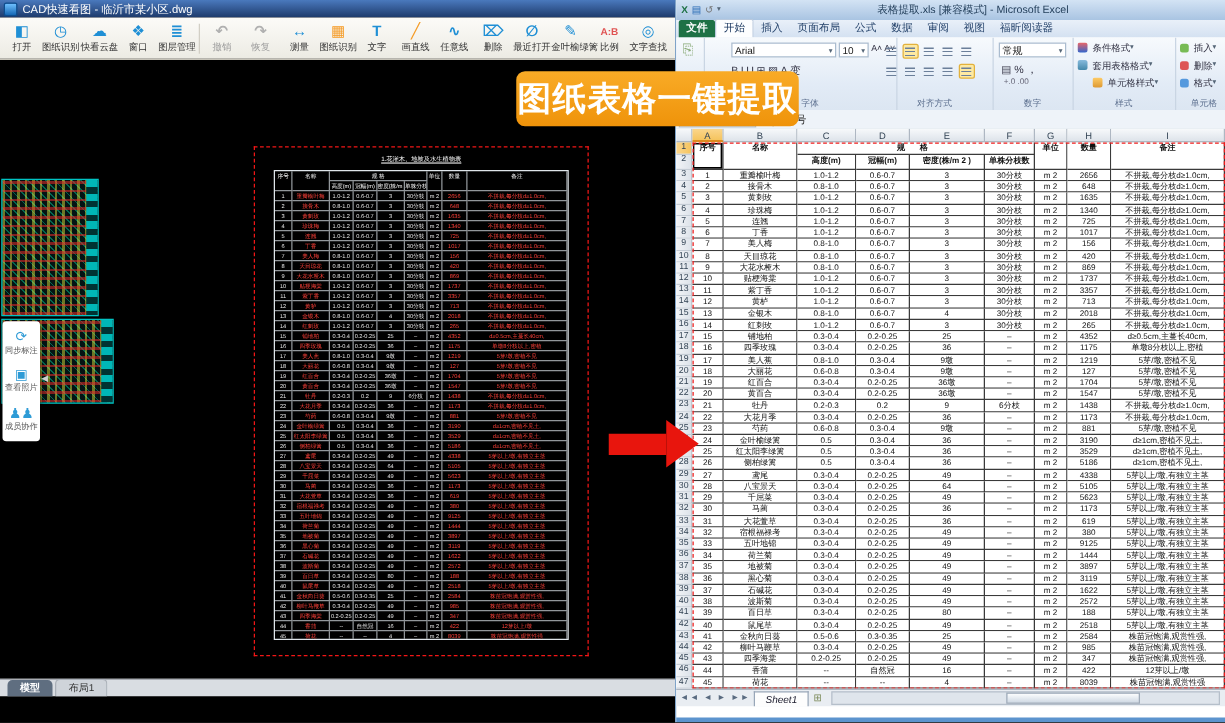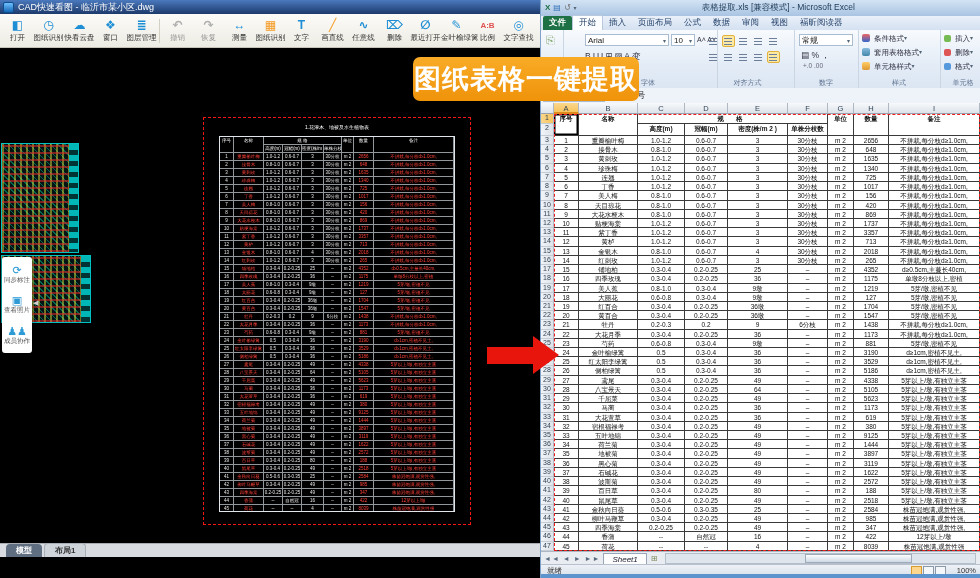--- a/index.html
+++ b/index.html
@@ -52,21 +52,21 @@
     grid-template-rows:8px 8px repeat(45,8px);
     border:1px solid #dfe5ea;box-sizing:border-box;overflow:hidden;}
   #cadtable .cc{border-right:0.5px solid rgba(225,232,238,.65);border-bottom:0.5px solid rgba(225,232,238,.65);
     font-size:4.5px;line-height:8px;color:#e8e8e8;text-align:center;overflow:hidden;white-space:nowrap;}
   #cadtable .hd{color:#fff;}
   #cadtable .red{color:#ff4038;}
   .cad-doctabs{position:absolute;left:0;top:543px;width:540px;height:14px;background:#d9dde2;
     border-top:1px solid #a9adb3;display:flex;align-items:flex-end;padding-left:6px;box-sizing:border-box;}
   .doctab{font-size:8px;padding:1px 10px;border-radius:4px 4px 0 0;margin-right:2px;}
   .doctab.active{background:#5f6e80;color:#fff;font-weight:bold;}
-  .doctab.idle{background:#cfd4da;color:#333;border:1px solid #aab0b8;border-bottom:none;font-weight:bold;}
+  .doctab.idle{background:#cfd4da;color:#333;border:1px solid #aab0b8;border-bottom:none;}
   .cad-status{position:absolute;left:0;top:557px;width:540px;height:21px;
     background:linear-gradient(#ffffff,#e7e9ec);font-size:8px;color:#444;}
   .cad-coords{position:absolute;left:8px;top:5px;font-family:"Liberation Mono","DejaVu Sans Mono",monospace;font-size:7.5px;}
   .cad-scalenote{position:absolute;left:212px;top:5px;}
   
   #xl{position:absolute;left:540px;top:0;width:440px;height:578px;background:#fff;border-left:1px solid #7fa3c8;box-sizing:border-box;}
   .xl-titlebar{position:absolute;left:0;top:0;width:100%;height:16px;
     background:linear-gradient(#d3e3f4,#a9c4e2);display:flex;align-items:center;font-size:8.5px;color:#1f3b57;}
   .qat{display:flex;gap:3px;padding-left:4px;align-items:center;}
   .qat .qi{font-size:8px;line-height:10px;}
@@ -740,21 +740,21 @@
 
       <div class="grp" style="left:317px;width:82px">
         <div class="stylebtn" style="left:4px;top:4px">
           <span class="sq" style="background:linear-gradient(#e66,#36c)"></span>
           <span>条件格式</span> <span class="caret">▾</span>
         </div>
         <div class="stylebtn" style="left:4px;top:18px">
           <span class="sq" style="background:linear-gradient(#8bd,#48a)"></span>
           <span>套用表格格式</span> <span class="caret">▾</span>
         </div>
-        <div class="stylebtn" style="left:4px;top:32px">
+        <div class="stylebtn" style="left:16px;top:32px">
           <span class="sq" style="background:linear-gradient(#fc6,#d93)"></span>
           <span>单元格样式</span> <span class="caret">▾</span>
         </div>
         <div class="grp-label">样式</div>
       </div>
 
       <div class="grp" style="left:399px;width:46px">
         <div class="stylebtn" style="left:4px;top:4px">
           <span class="sq" style="background:#7b5;width:7px;height:7px"></span>
           <span>插入</span><span class="caret">▾</span>
@@ -1260,29 +1260,20 @@
     </div>
 
     <div class="xl-sheetbar">
       <span class="navbtns">◄◄ ◄ ► ►►</span>
       <span class="sheettab">Sheet1</span>
       <span class="addsheet">⊞</span>
       <div class="hscroll">
           <div class="hthumb"></div>
         </div>
     </div>
-    <div class="xl-status">
-      <span class="ready">就绪</span>
-      <span class="viewbtns">
-        <span class="vb active"></span>
-        <span class="vb"></span>
-        <span class="vb"></span>
-      </span>
-      <span class="zoomlvl">100%</span>
-    </div>
     <div class="xl-bottomstrip"></div>
   </div>
 
   <div id="banner">图纸表格一键提取</div>
   <div id="arrow">
     <div class="stem"></div>
     <div class="head"></div>
   </div>
 
 </div>

